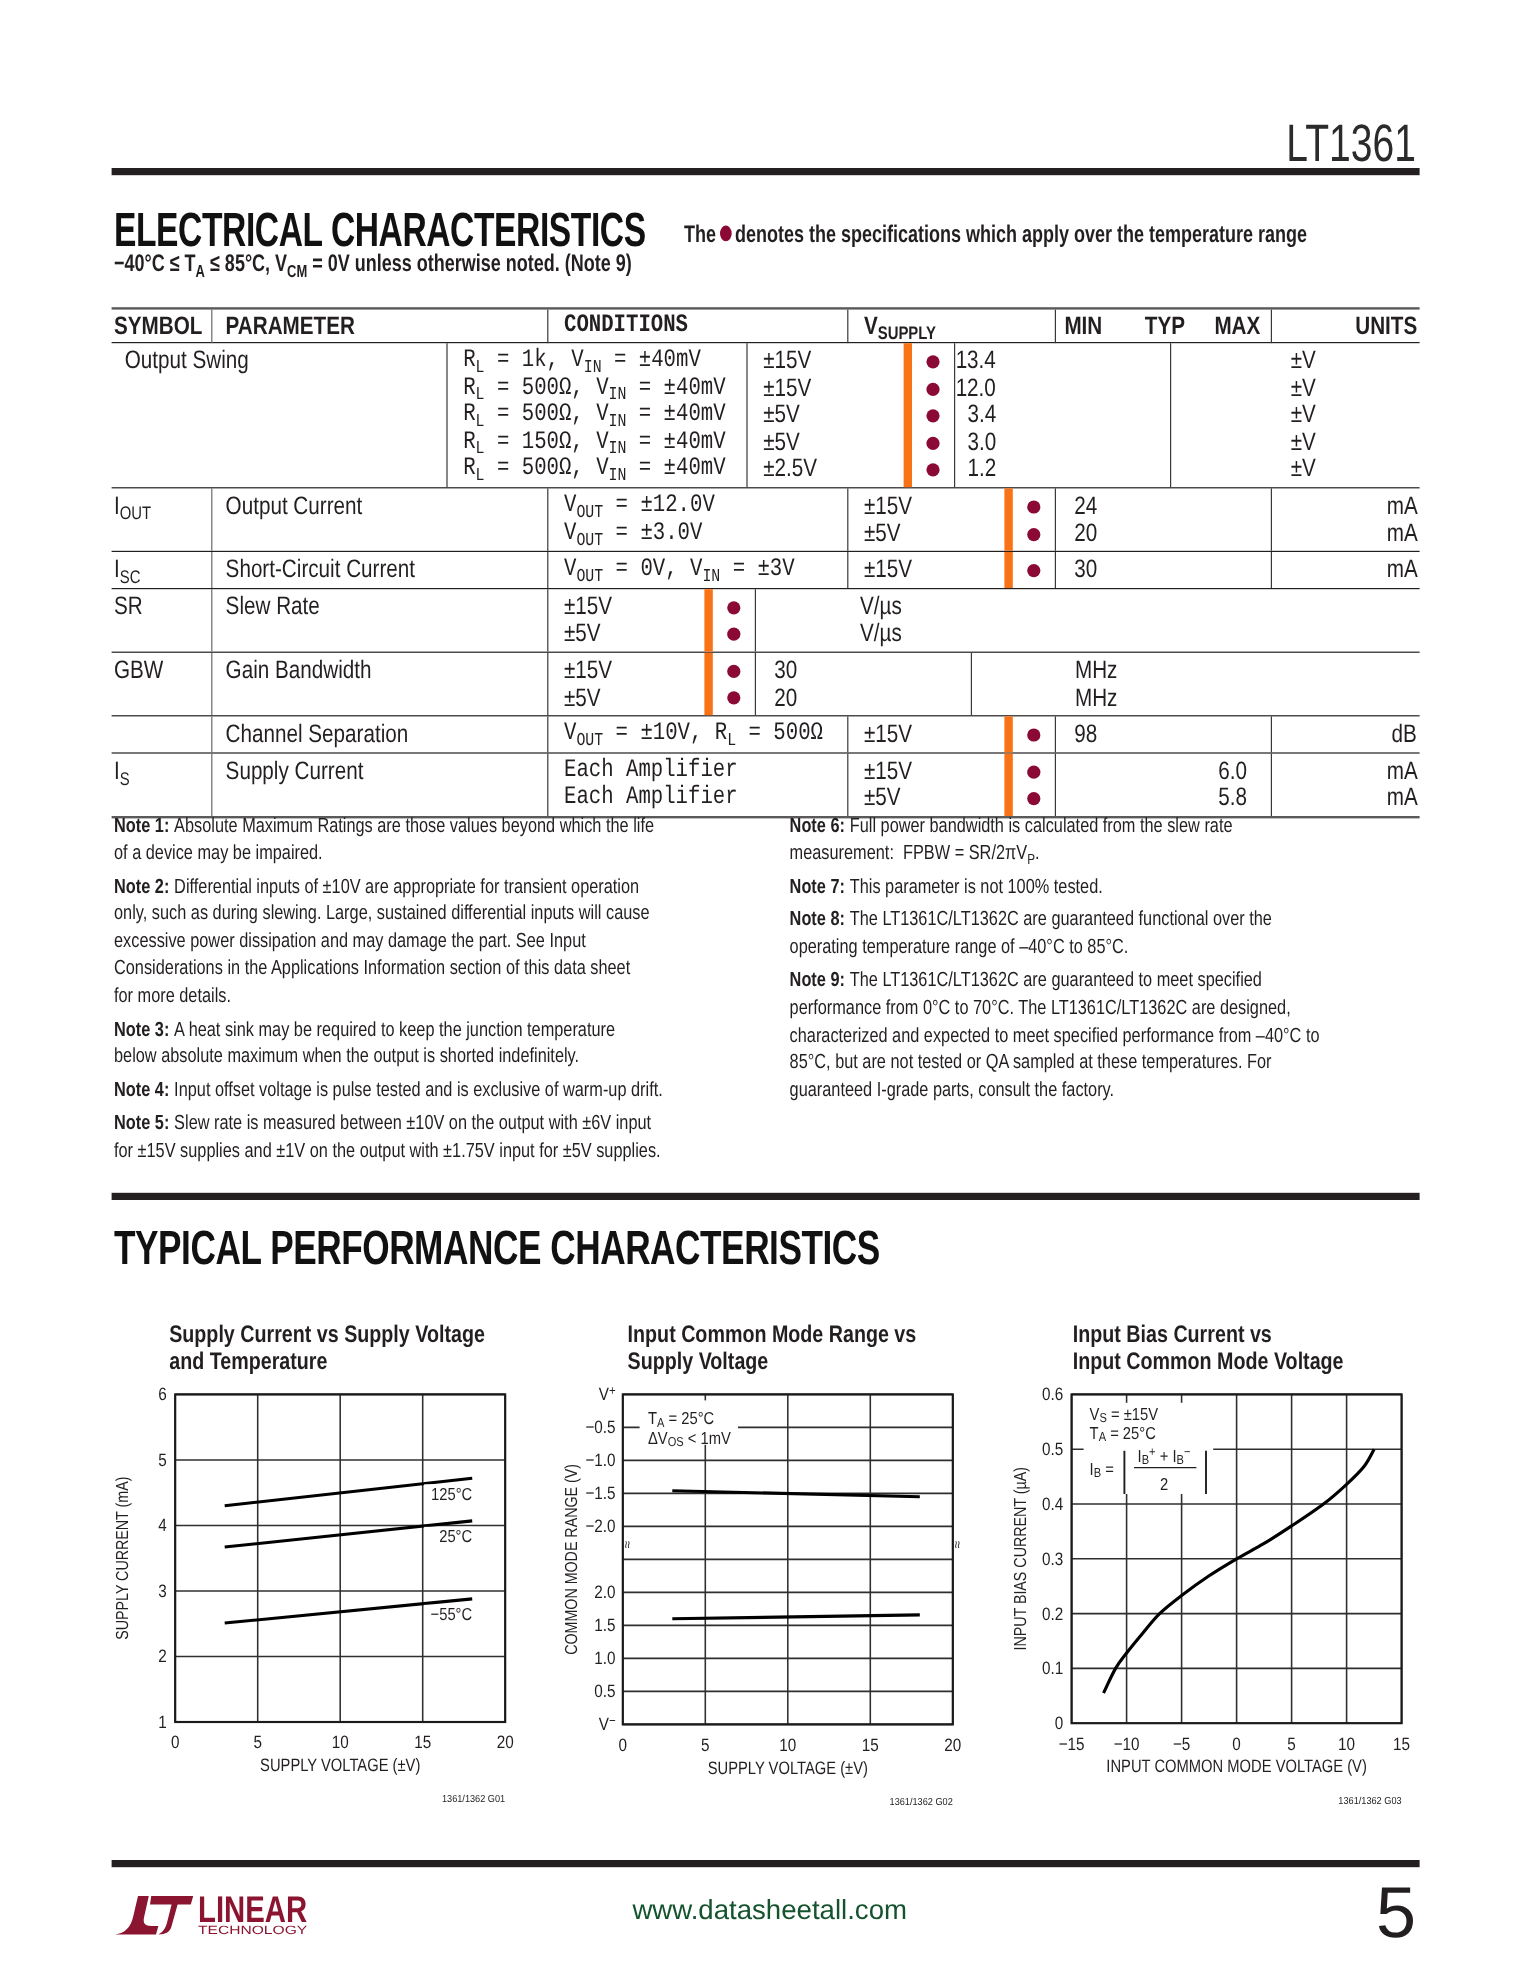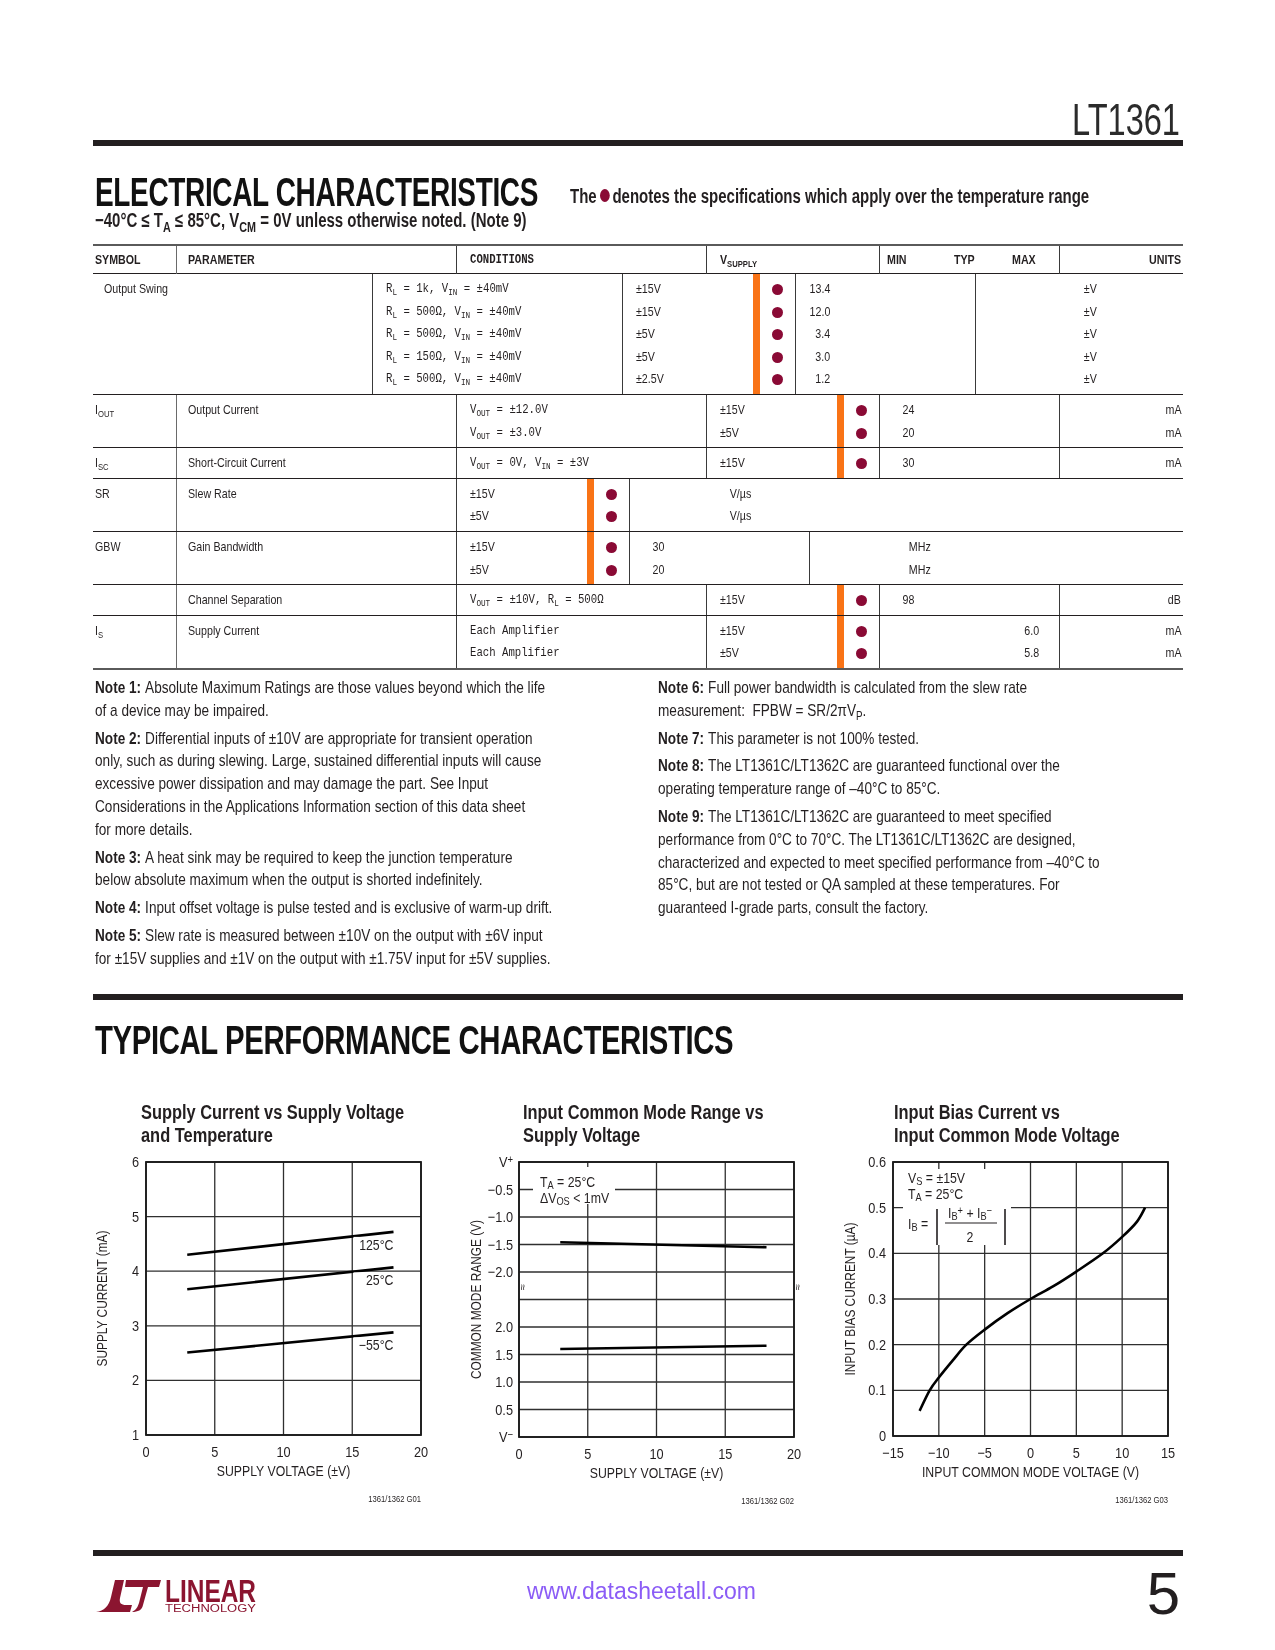--- a/index.html
+++ b/index.html
@@ -12,21 +12,21 @@
 .sec-title{font-weight:bold;font-size:40px;line-height:40px;white-space:nowrap;transform-origin:0 50%;color:#111;letter-spacing:-0.5px;}
 #ec-title{left:95px;top:172px;transform:scaleX(.70);}
 #tpc-title{left:95px;top:1020px;transform:scaleX(.733);}
 .subline{font-weight:bold;font-size:20px;line-height:20px;white-space:pre;transform:scaleX(.75);transform-origin:0 50%;}
 #ec-sub1{left:570px;top:186px;}
 #ec-sub2{left:95px;top:210px;}
 .bullet{display:inline-block;width:11px;height:11px;border-radius:50%;background:#8a0a35;vertical-align:middle;}
 .subline .bullet{width:13px;height:13px;margin:0 4px;position:relative;top:-2px;}
 
 
-#ec-table{position:absolute;left:93px;top:244px;width:1090px;border-top:2px solid #5a5a5a;border-bottom:2px solid #5a5a5a;font-size:13px;}
+#ec-table{position:absolute;left:93px;top:256px;width:1090px;border-top:2px solid #5a5a5a;border-bottom:2px solid #5a5a5a;font-size:21px;}
 .tr{display:flex;border-bottom:1px solid #231f20;box-sizing:border-box;}
 .tr:last-child{border-bottom:none;}
 .tr.hdr{height:28px;border-bottom:1.5px solid #231f20;font-weight:bold;}
 .td{box-sizing:border-box;position:relative;}
 .tr.body .td{padding:4px 0 3px 0;}
 .c-sym{width:84px;border-right:1.5px solid #6a6a6a;padding-left:2px !important;}
 .c-par{width:280px;border-right:1.5px solid #3a3a3a;padding-left:11px !important;}
 .c-cond{width:250px;border-right:1.5px solid #3a3a3a;padding-left:13px !important;font-family:Liberation Mono, monospace;}
 .c-vs{width:137px;border-right:7px solid #f97316;padding-left:13px !important;}
 .c-vsh{width:173px;border-right:1.5px solid #3a3a3a;padding-left:13px;}
@@ -563,14 +563,14 @@
     </g>
   </svg>
 
 <div class="rule" style="left:93px;top:1550px;width:1090px;height:6px;"></div>
 <svg id="logo" width="165" height="36" viewBox="0 0 165 36" xmlns="http://www.w3.org/2000/svg">
   <path class="brand-fill" d="M1,35 C9,34 14,29 16,20 L20,3 L29,3 L25,21 C24,26 26,28 31,28 L37,28 L35,35 Z" fill="#8b1530"></path>
   <path class="brand-fill" d="M31,3 L66,3 L64,10 L53,10 L48,28 C47,33 43,35 37,35 L40,33 C42,31 43,29 44,26 L48,10 L30,10 Z" fill="#8b1530"></path>
   <text class="brand-fill" x="70" y="25" font-size="31" font-weight="bold" textLength="91" lengthAdjust="spacingAndGlyphs" style="font-family:'Liberation Sans',sans-serif;" fill="#8b1530">LINEAR</text>
   <text class="brand-fill" x="70" y="35" font-size="10" textLength="91" lengthAdjust="spacingAndGlyphs" style="font-family:'Liberation Sans',sans-serif;" fill="#8b1530">TECHNOLOGY</text>
 </svg>
-<a id="footer-url" style="color: #8b5cf6;">www.datasheetall.com</a>
+<a id="footer-url" style="color: #14532d;">www.datasheetall.com</a>
 <div id="page-number">5</div>
 
 </body></html>

